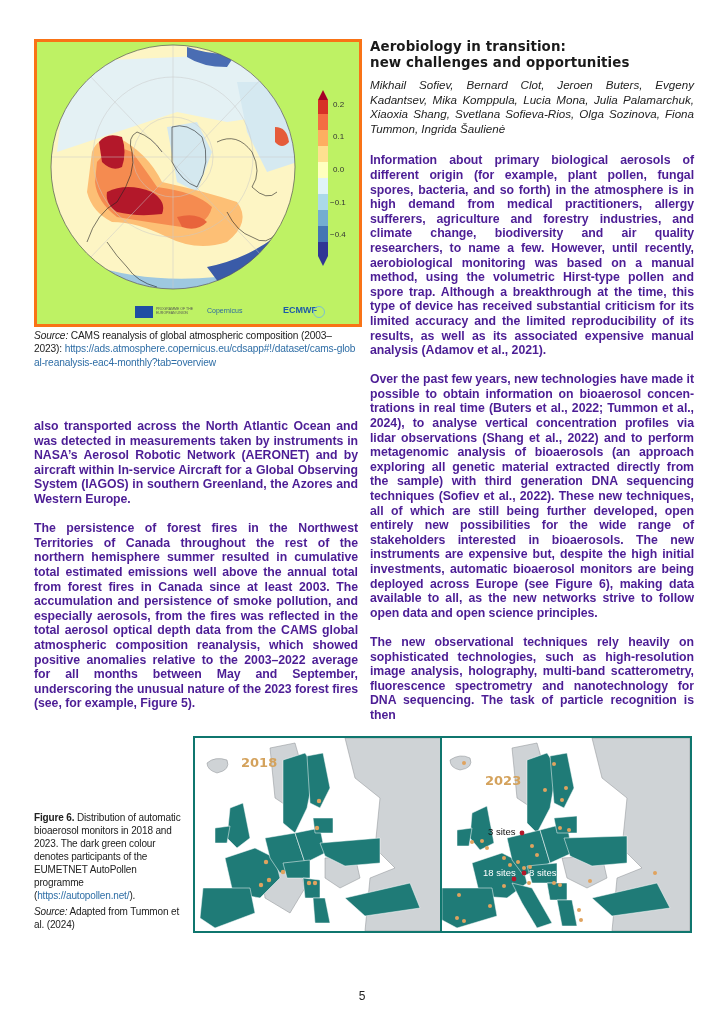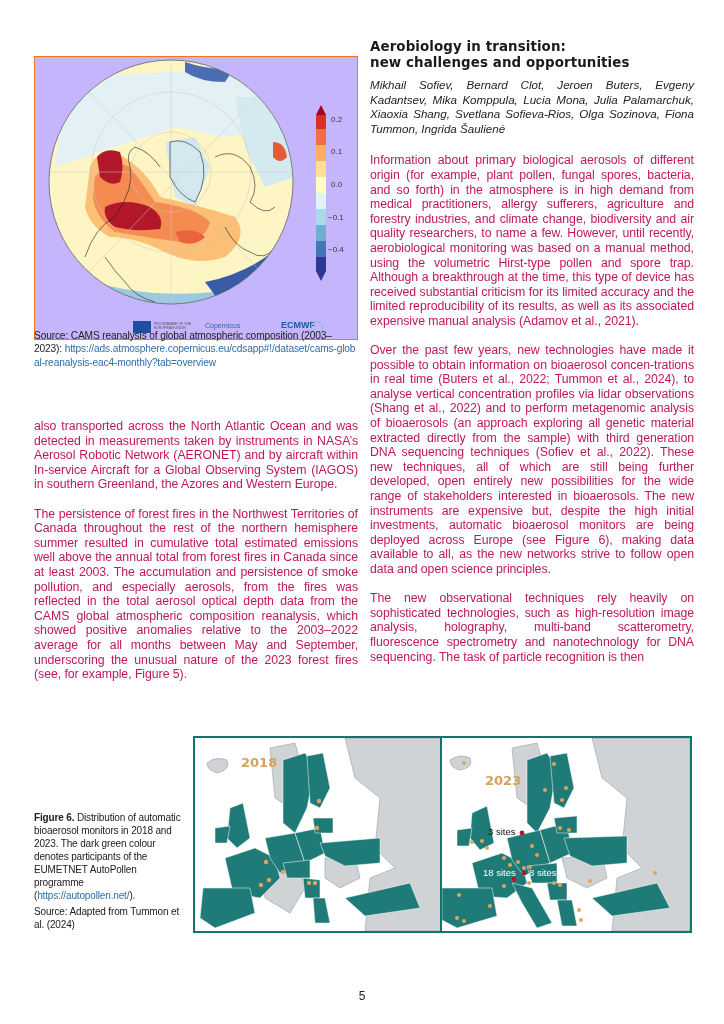--- a/index.html
+++ b/index.html
@@ -1,23 +1,23 @@
 <!DOCTYPE html>
 <html><head>
 <meta charset="utf-8">
 <style>
   html, body { margin:0; padding:0; background:#ffffff; }
   body { width:724px; height:1024px; position:relative; overflow:hidden; font-family:"Liberation Sans", sans-serif; color:#1e1e1e; }
   .abs { position:absolute; }
-  .fig5-frame { left:34px; top:39px; width:322px; height:282px; border:1px solid #f97316; background:#c4b5fd;margin-top:17px; }
+  .fig5-frame { left:34px; top:39px; width:322px; height:282px; border:3px solid #f97316; background:#bef264; }
   .caption { font-family:"Liberation Sans", sans-serif; font-size:10.2px; line-height:13.3px; letter-spacing:-0.15px; color:#222; }
   .caption b { font-weight:bold; }
-  .caption .src { }
+  .caption .src { font-style:italic; }
   .caption .link { color:#2f6ea6;margin-top:21px; }
-  .body-text { font-size:12.3px; line-height:14.6px; text-align:justify; color:#be185d; letter-spacing:-0.05px; }
+  .body-text { font-size:12.3px; line-height:14.6px; text-align:justify; color:#4c1d95; letter-spacing:-0.05px;font-weight:bold; }
   .body-text p { margin:0 0 14.6px 0; }
   .title { font-family:"DejaVu Sans", sans-serif; font-weight:bold; font-size:13.4px; line-height:15.5px; color:#1a1a1a; letter-spacing:0.1px; }
   .authors { font-style:italic; font-size:11.6px; line-height:14.6px; color:#222; text-align:justify; }
   .page-num { left:0; width:724px; top:989px; text-align:center; font-size:12px; color:#222; }
   .colorbar-label { font-size:8px; color:#333; font-family:"Liberation Sans", sans-serif; }
   .map-frame { background:#fff; border:2px solid #0f766e; overflow:hidden; }
   .year-label { font-family:"DejaVu Sans", sans-serif; font-weight:bold; font-size:13px; color:#d4a25c; }
   .site-label { font-size:9.5px; font-family:"Liberation Sans", sans-serif; }
 </style>
 </head>

